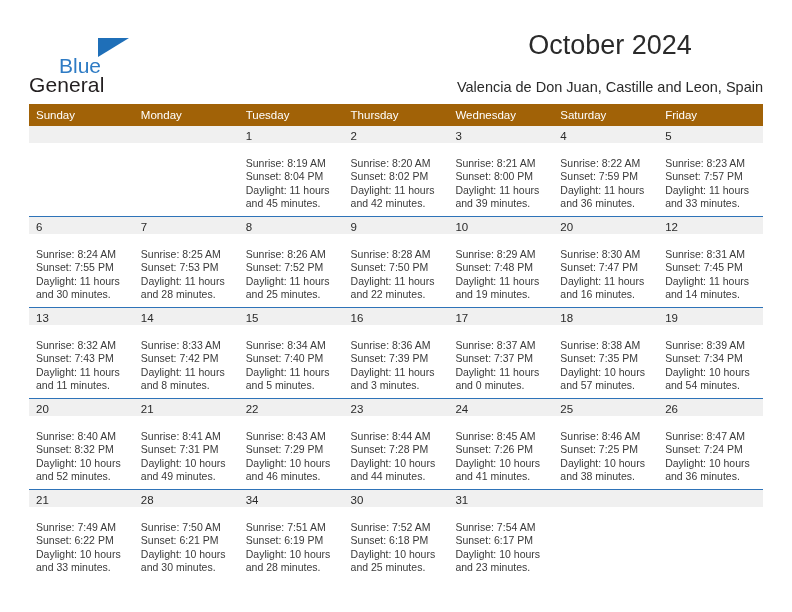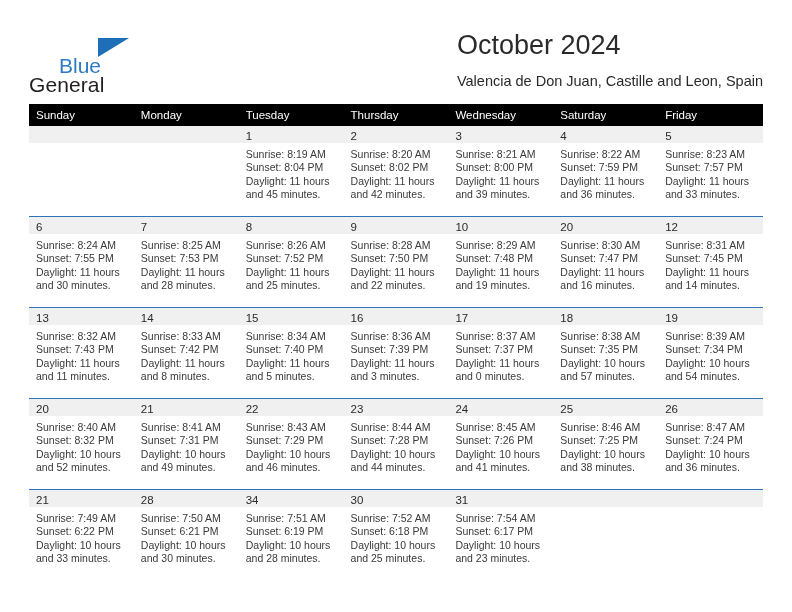--- a/index.html
+++ b/index.html
@@ -62,46 +62,46 @@
     width: 0;
     height: 0;
     border-left: 31px solid #1f6fb8;
     border-bottom: 19px solid transparent;
   }
 
   .title-wrap {
     position: absolute;
     right: 0;
     top: 0;
-    text-align: left;
+    text-align: center;
   }
   .cal-title {
     font-size: 27px;
     color: #2a2a2a;
     line-height: 34px;
     white-space: nowrap;
   }
   .cal-subtitle {
     font-size: 14.5px;
     color: #2a2a2a;
     line-height: 20px;
-    margin-top: 9px;
+    margin-top: 15px;
     white-space: nowrap;
   }
 
   
   .calendar {
     position: absolute;
     left: 29px;
     top: 104px;
     width: 734px;
   }
   .weekday-row {
     display: flex;
-    background: #000000;
+    background: #a16207;
     height: 22px;
   }
   .weekday {
     flex: 1 1 0;
     color: #ffffff;
     font-size: 11.5px;
     line-height: 22px;
     padding-left: 7px;
     box-sizing: border-box;
     white-space: nowrap;
@@ -129,21 +129,21 @@
   }
   .day-cell.empty .day-band {
     background: #f0f0f0;
   }
   .day-num {
     font-size: 11.5px;
     line-height: 17px;
     color: #2a2a2a;
   }
   .day-info {
-    padding: 5px 6px 0 7px;
+    padding: 14px 6px 0 7px;
     box-sizing: border-box;
   }
   .info-line {
     font-size: 10.5px;
     line-height: 13.4px;
     color: #3a3a3a;
     white-space: nowrap;
   }
 </style>
 </head>

